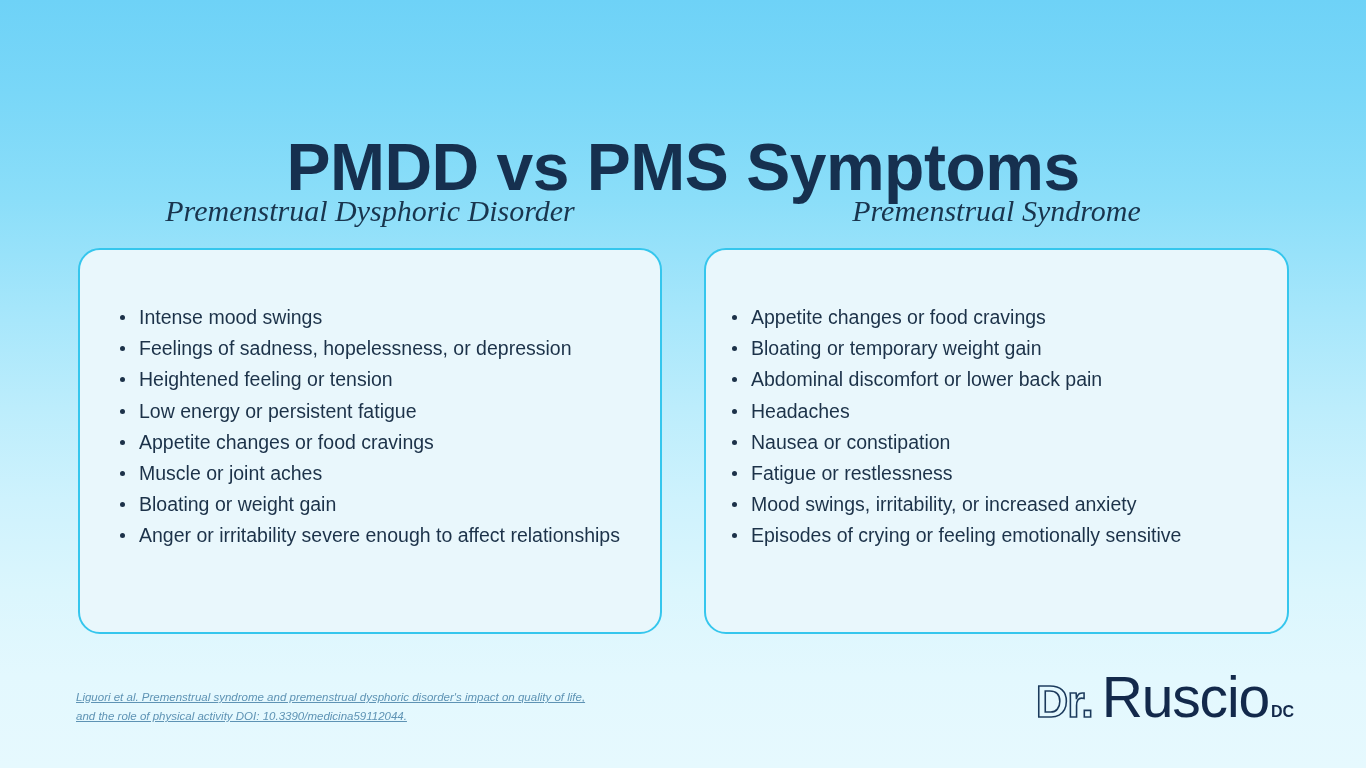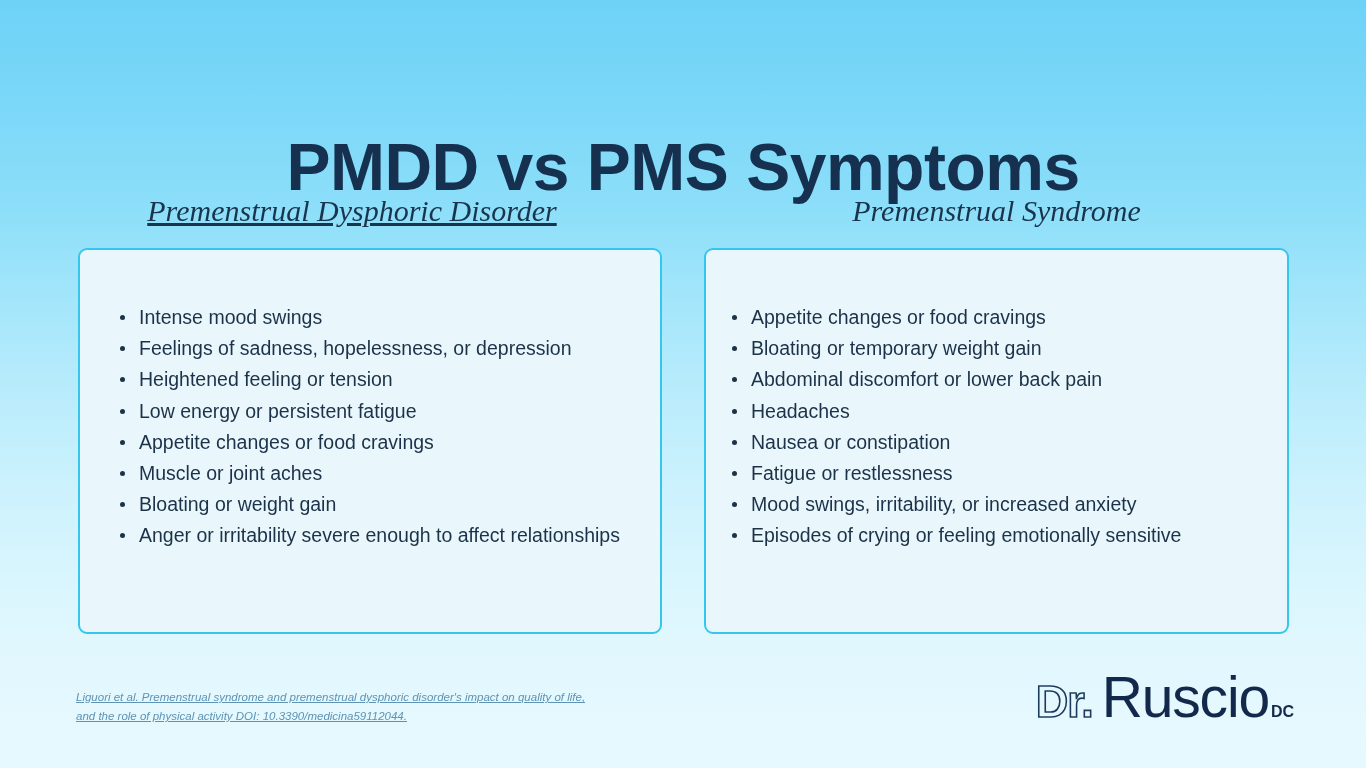--- a/index.html
+++ b/index.html
@@ -51,32 +51,32 @@
     position: absolute;
     top: 192px;
     font-family: "Liberation Serif", serif;
     font-style: italic;
     font-size: 30px;
     line-height: 38px;
     color: #19354E;
     text-align: center;
     white-space: nowrap;
   }
-  .subtitle.left  { left: 60px;  width: 584px; text-decoration: underline; }
+  .subtitle.left  { left: 78px;  width: 584px; }
   .subtitle.right { left: 704px; width: 585px; }
 
   
   .card {
     position: absolute;
     top: 248px;
     height: 386px;
     box-sizing: border-box;
     background: #E9F7FC;
     border: 2px solid #35C6ED;
-    border-radius: 9px;
+    border-radius: 22px;
   }
   .card.left  { left: 78px;  width: 584px; }
   .card.right { left: 704px; width: 585px; }
 
   .card ul {
     list-style: none;
     margin: 0;
     padding: 0;
     position: absolute;
     top: 52px;

